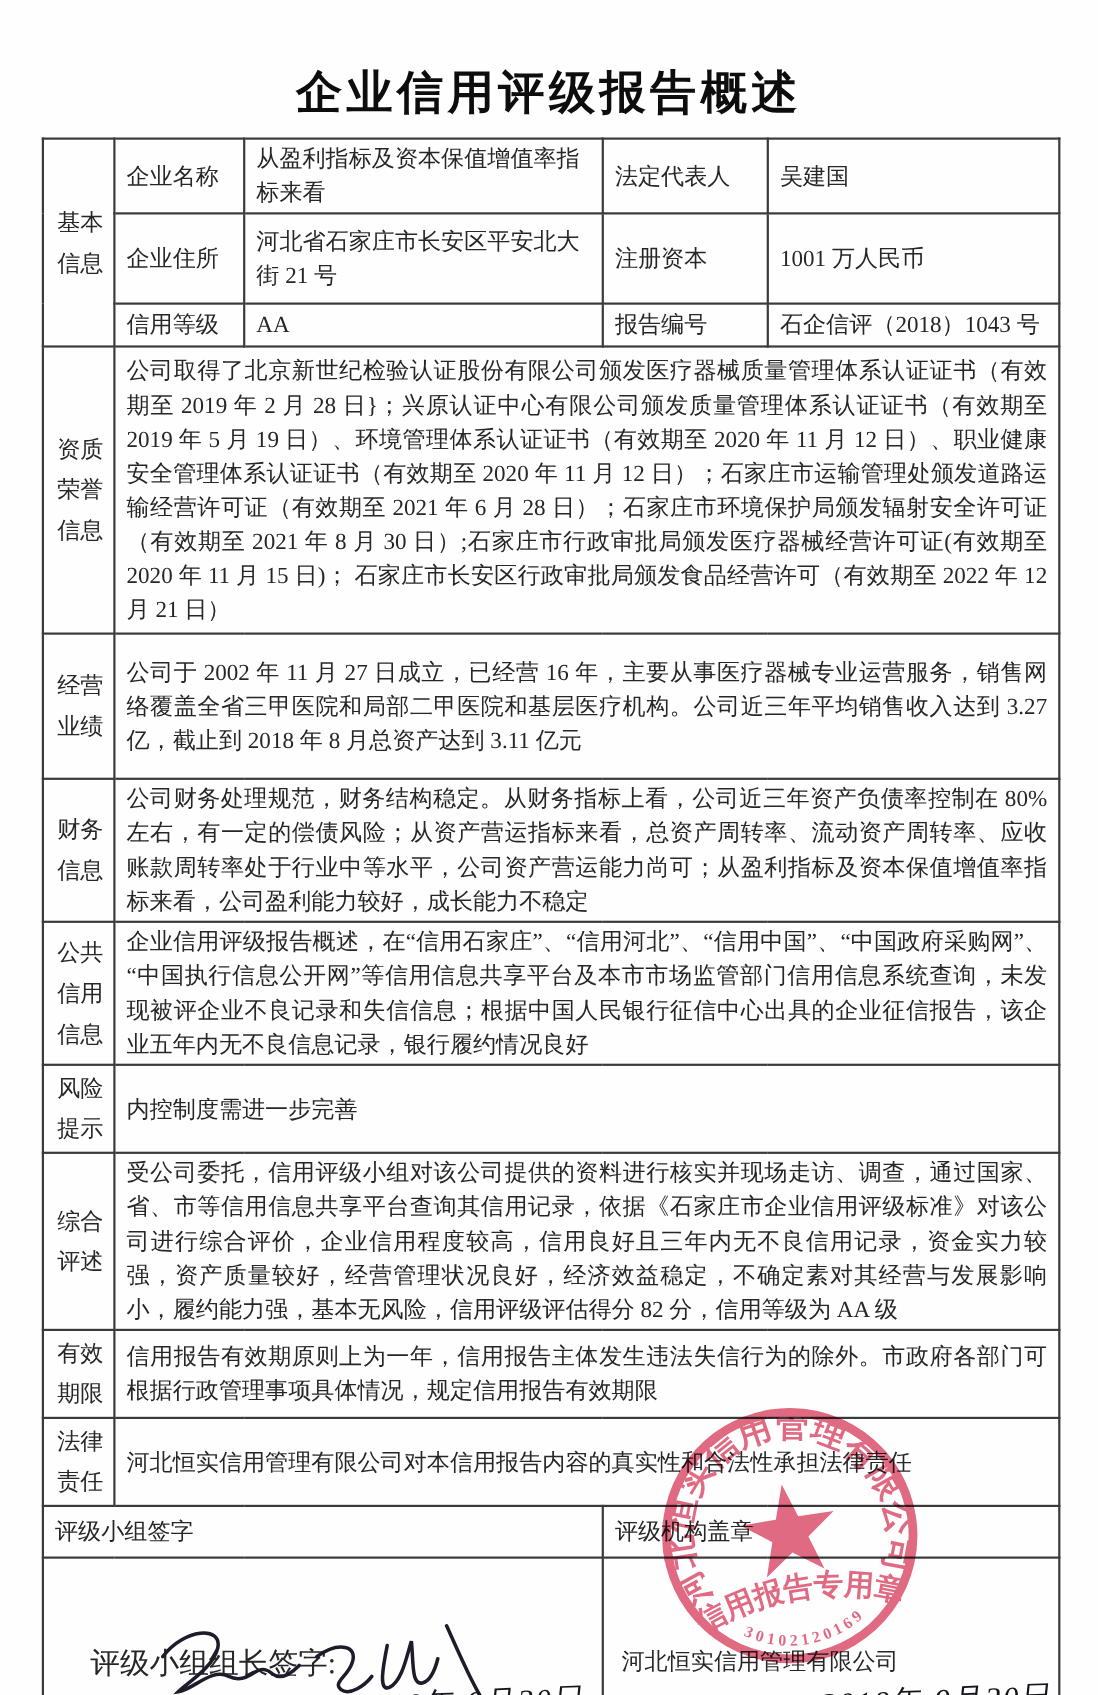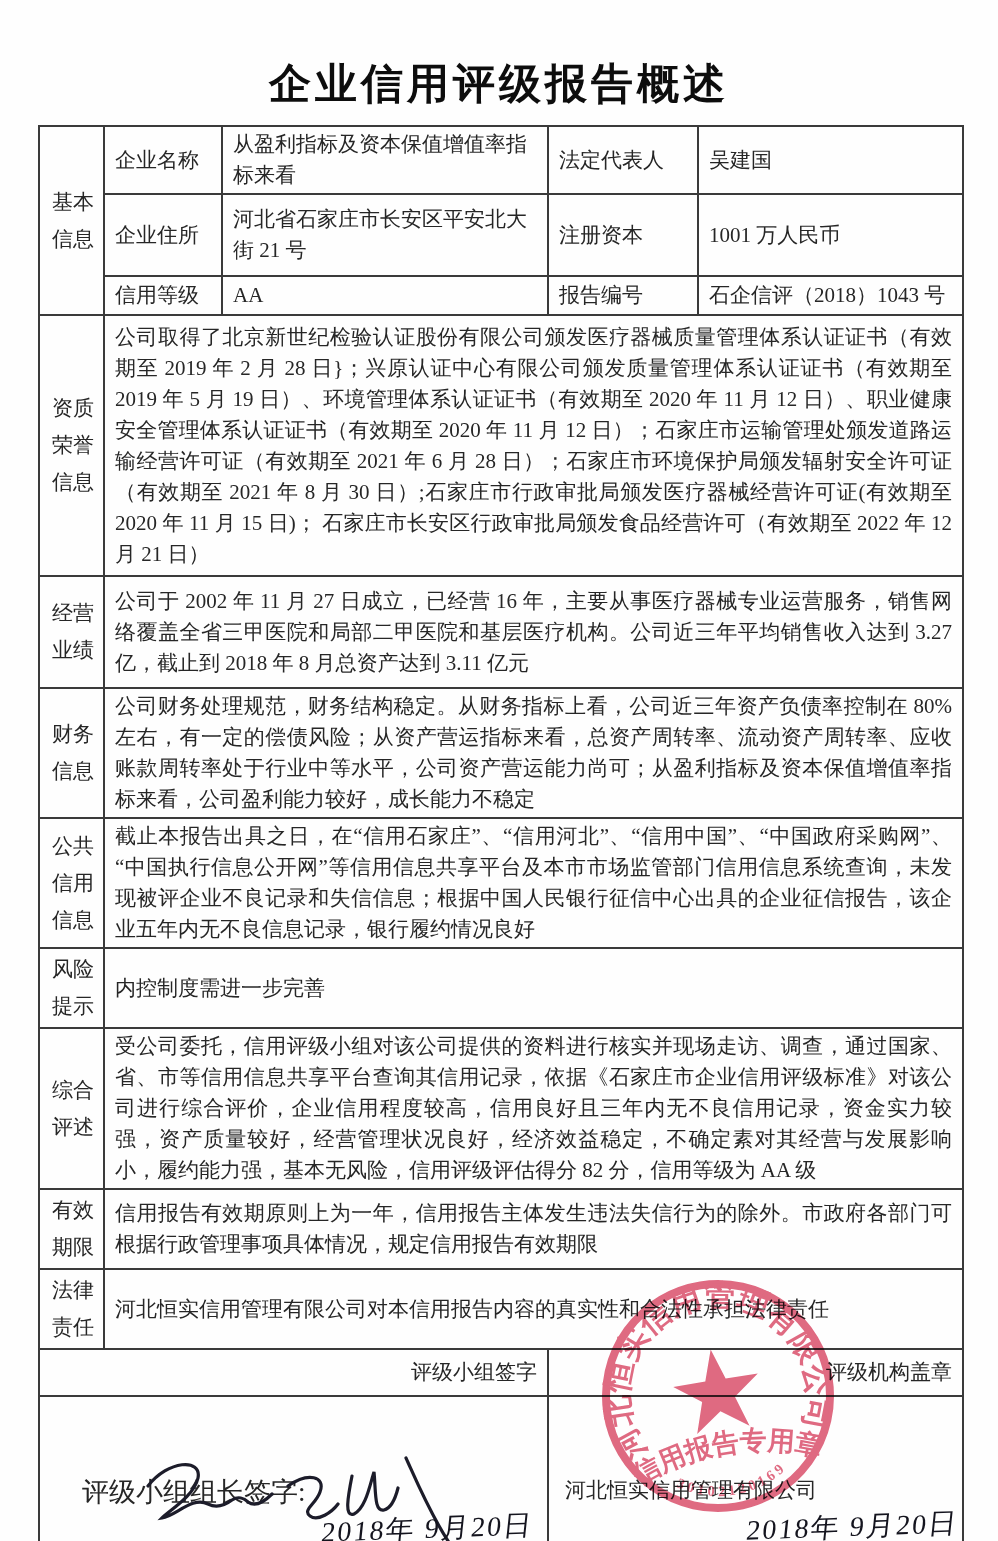--- a/index.html
+++ b/index.html
@@ -30,21 +30,21 @@
   td.section-cell { text-align:center; padding:2px 6px; }
   td.section-cell .vlabel {
     display:block; width:46px; margin:0 auto;
     word-break:break-all; line-height:37px; text-align:center;
   }
   td.field-label { padding-left:14px; }
   td.para {
     text-align:justify; text-justify:inter-ideograph;
     padding:4px 14px; vertical-align:middle;
   }
-  td.sig-header { text-align:right; height:41px; line-height:37px; padding:0 8px; }
+  td.sig-header { text-align:left; height:41px; line-height:37px; padding:0 8px; }
   td.sig-body { position:relative; vertical-align:top; padding:0; }
   .leader-label { margin:36px 0 0 32px; font-size:27px; }
   .agency-name { margin:32px 0 0 6px; font-size:21px; }
   .scribble { position:absolute; left:80px; top:55px; }
   .handwrite {
     position:absolute;
     font-size:28px; color:#14141e;
     transform:skewX(-8deg) rotate(-2deg);
     white-space:nowrap; letter-spacing:2px;
   }
@@ -98,39 +98,39 @@
       <td>石企信评（2018）1043 号</td>
     </tr>
 
     <tr style="height:261px">
       <td class="section-cell">
         <span class="vlabel">资质荣誉信息</span>
       </td>
       <td class="para" colspan="4">公司取得了北京新世纪检验认证股份有限公司颁发医疗器械质量管理体系认证证书（有效期至 2019 年 2 月 28 日}；兴原认证中心有限公司颁发质量管理体系认证证书（有效期至 2019 年 5 月 19 日）、环境管理体系认证证书（有效期至 2020 年 11 月 12 日）、职业健康安全管理体系认证证书（有效期至 2020 年 11 月 12 日）；石家庄市运输管理处颁发道路运输经营许可证（有效期至 2021 年 6 月 28 日）；石家庄市环境保护局颁发辐射安全许可证（有效期至 2021 年 8 月 30 日）;石家庄市行政审批局颁发医疗器械经营许可证(有效期至 2020 年 11 月 15 日)； 石家庄市长安区行政审批局颁发食品经营许可（有效期至 2022 年 12 月 21 日）</td>
     </tr>
 
-    <tr style="height:112px">
+    <tr style="height:132px">
       <td class="section-cell">
         <span class="vlabel">经营业绩</span>
       </td>
       <td class="para" colspan="4">公司于 2002 年 11 月 27 日成立，已经营 16 年，主要从事医疗器械专业运营服务，销售网络覆盖全省三甲医院和局部二甲医院和基层医疗机构。公司近三年平均销售收入达到 3.27 亿，截止到 2018 年 8 月总资产达到 3.11 亿元</td>
     </tr>
 
     <tr style="height:124px">
       <td class="section-cell">
         <span class="vlabel">财务信息</span>
       </td>
       <td class="para" colspan="4">公司财务处理规范，财务结构稳定。从财务指标上看，公司近三年资产负债率控制在 80%左右，有一定的偿债风险；从资产营运指标来看，总资产周转率、流动资产周转率、应收账款周转率处于行业中等水平，公司资产营运能力尚可；从盈利指标及资本保值增值率指标来看，公司盈利能力较好，成长能力不稳定</td>
     </tr>
 
     <tr style="height:129px">
       <td class="section-cell">
         <span class="vlabel">公共信用信息</span>
       </td>
-      <td class="para" colspan="4">截止本报告出具之日，在“信用石家庄”、“信用河北”、“信用中国”、“中国政府采购网”、“中国执行信息公开网”等信用信息共享平台及本市市场监管部门信用信息系统查询，未发现被评企业不良记录和失信信息；根据中国人民银行征信中心出具的企业征信报告，该企业五年内无不良信息记录，银行履约情况良好</td>
+      <td class="para" colspan="4">企业信用评级报告概述，在“信用石家庄”、“信用河北”、“信用中国”、“中国政府采购网”、“中国执行信息公开网”等信用信息共享平台及本市市场监管部门信用信息系统查询，未发现被评企业不良记录和失信信息；根据中国人民银行征信中心出具的企业征信报告，该企业五年内无不良信息记录，银行履约情况良好</td>
     </tr>
 
     <tr style="height:66px">
       <td class="section-cell">
         <span class="vlabel">风险提示</span>
       </td>
       <td class="para" colspan="4">内控制度需进一步完善</td>
     </tr>
 
     <tr style="height:157px">

